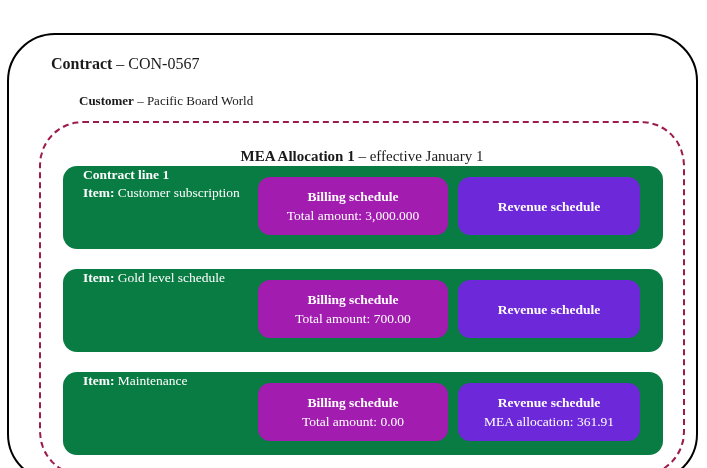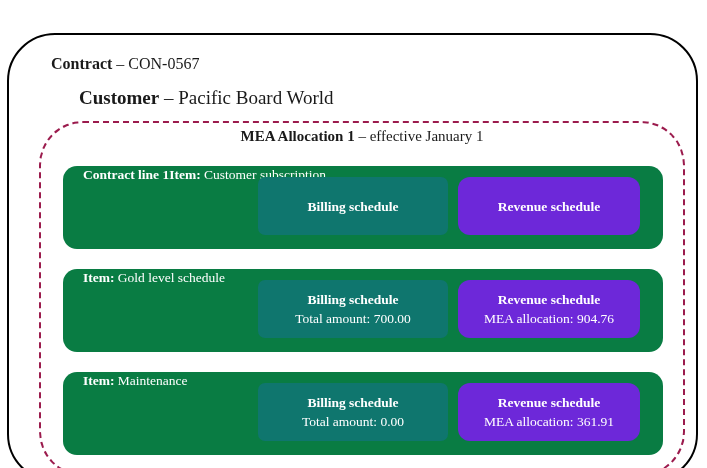--- a/index.html
+++ b/index.html
@@ -31,41 +31,41 @@
   .contract-title {
     position: absolute;
     left: 42px;
     top: 20px;
     font-size: 16px;
     white-space: nowrap;
   }
   .customer-line {
     position: absolute;
     left: 70px;
-    top: 52px;
-    font-size: 19px;
+    top: 58px;
+    font-size: 13px;
     white-space: nowrap;
     text-align: center;
   }
   .b { font-weight: bold; }
   .mea-frame {
     position: absolute;
     left: 30px;
     top: 86px;
     width: 646px;
     height: 355px;
     border: 2.5px dashed #9b1b4d;
     border-radius: 44px;
     box-sizing: border-box;
   }
   .mea-title {
     position: absolute;
     left: 0;
     right: 0;
-    top: 5px;
+    top: 25px;
     text-align: center;
     font-size: 15px;
     white-space: nowrap;
   }
   .row {
     position: absolute;
     left: 22px;
     width: 600px;
     height: 83px;
     background: #097c43;
@@ -74,42 +74,42 @@
   }
   .row-1 { top: 43px; }
   .row-2 { top: 146px; }
   .row-3 { top: 249px; }
   .line-info {
     position: absolute;
     left: 20px;
     top: 0;
     height: 100%;
     display: flex;
+    flex-direction: column;
     font-size: 13.5px;
     line-height: 18px;
   }
   .schedule-box {
     position: absolute;
     top: 11px;
     height: 58px;
     border-radius: 12px;
     display: flex;
     flex-direction: column;
     justify-content: center;
     align-items: center;
     text-align: center;
     font-size: 13.5px;
     line-height: 19px;
     color: #ffffff;
   }
   .billing-box {
     left: 195px;
     width: 190px;
-    background: #0f766e;
-    border-radius: 7px;
+    background: #a21caf;
   }
   .revenue-box {
     left: 395px;
     width: 182px;
     background: #6d28d9;
   }
 </style>
 </head>
 <body>
 
@@ -135,20 +135,24 @@
       <div class="row row-1">
         <div class="line-info">
           <div class="b">Contract line 1</div>
           <div>
             <span class="b">Item:</span>
             <span>Customer subscription</span>
           </div>
         </div>
         <div class="schedule-box billing-box">
           <div class="b">Billing schedule</div>
+          <div>
+            <span>Total amount:</span>
+            <span>3,000.000</span>
+          </div>
         </div>
         <div class="schedule-box revenue-box">
           <div class="b">Revenue schedule</div>
         </div>
       </div>
 
       <div class="row row-2">
         <div class="line-info">
           <div>
             <span class="b">Item:</span>
@@ -157,24 +161,20 @@
         </div>
         <div class="schedule-box billing-box">
           <div class="b">Billing schedule</div>
           <div>
             <span>Total amount:</span>
             <span>700.00</span>
           </div>
         </div>
         <div class="schedule-box revenue-box">
           <div class="b">Revenue schedule</div>
-          <div>
-            <span>MEA allocation:</span>
-            <span>904.76</span>
-          </div>
         </div>
       </div>
 
       <div class="row row-3">
         <div class="line-info">
           <div>
             <span class="b">Item:</span>
             <span>Maintenance</span>
           </div>
         </div>

